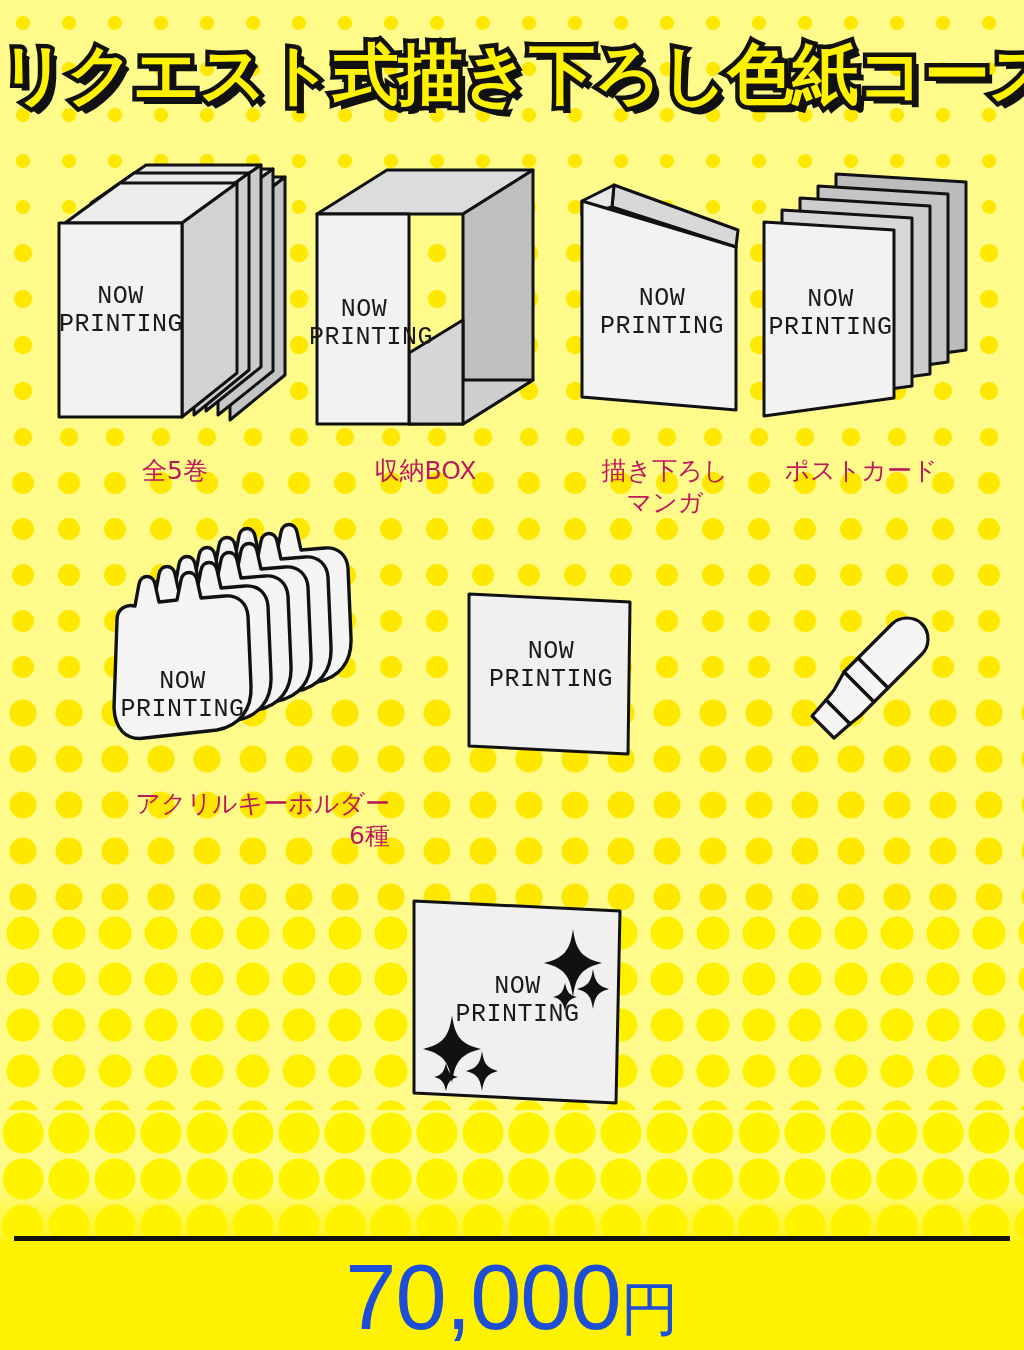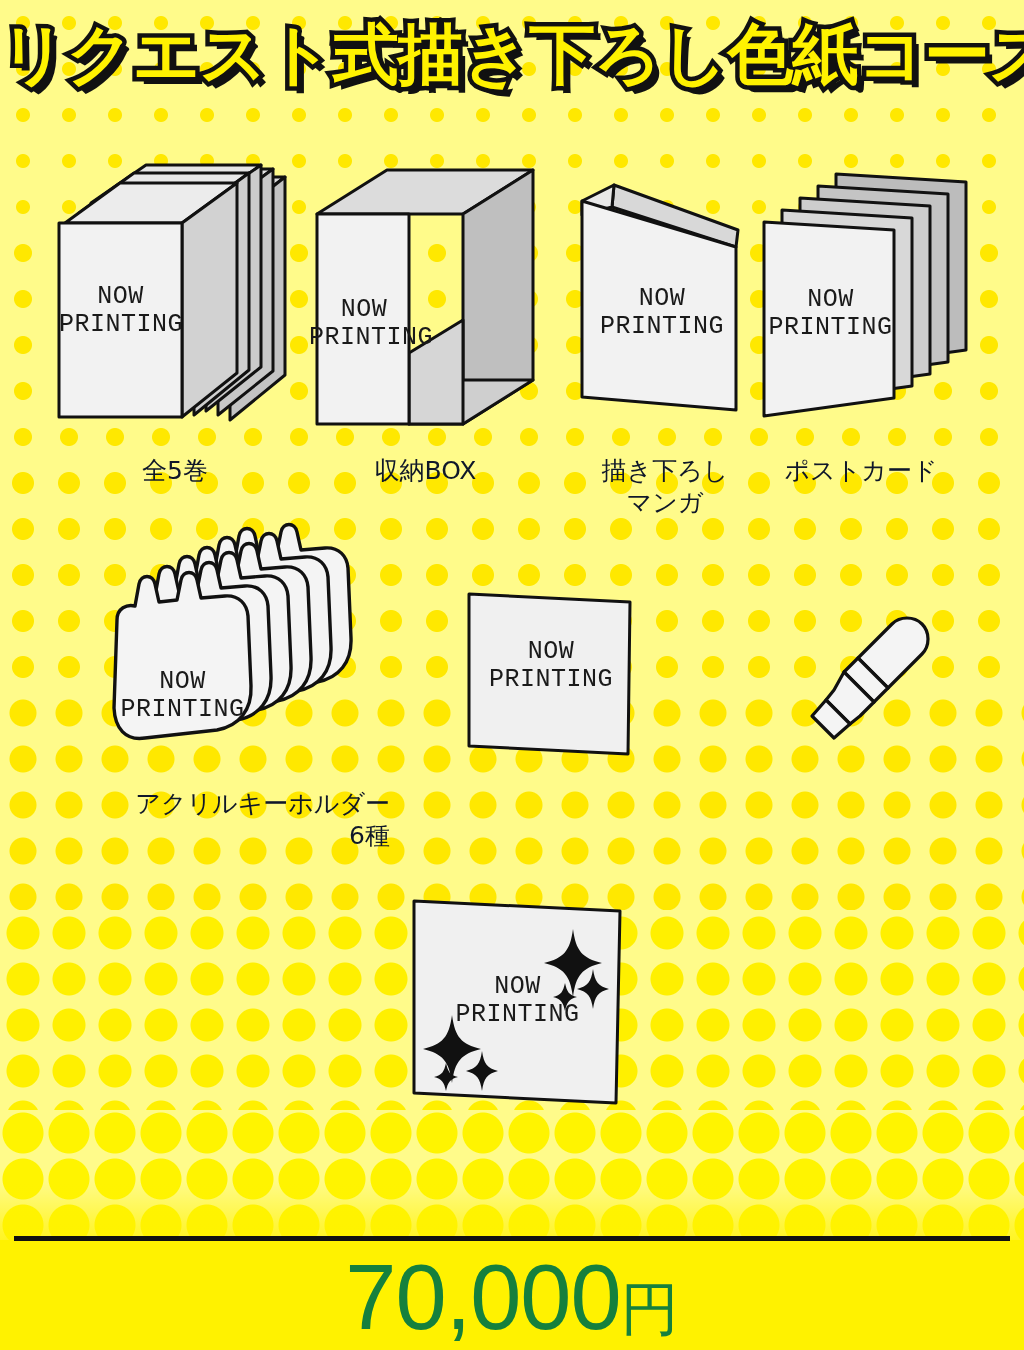--- a/index.html
+++ b/index.html
@@ -42,41 +42,41 @@
       background-image:radial-gradient(circle, #FFF400 20px, rgba(255,244,0,0) 21px);
       background-size:46px 46px;background-position:0 0;}
   .b7{top:1240px;height:110px;background:#FFF200;}
   .fadeband{
     position:absolute;left:0;top:1180px;width:1024px;height:80px;
     background:linear-gradient(to bottom, rgba(255,242,0,0) 0%, #FFF200 100%);
   }
 
   
   .title-wrap{
-    position:absolute;top:10px;left:0;width:1024px;text-align:center;
+    position:absolute;top:30px;left:0;width:1024px;text-align:center;
   }
   .title{
     display:inline-block;
     font-family:"DejaVu Sans","Liberation Sans",sans-serif;
     font-size:66px;
     font-weight:bold;
     letter-spacing:-1px;
     color:#FFF200;
     -webkit-text-stroke:9px #111;
     paint-order:stroke fill;
     text-shadow:7px 7px 0 #111;
     white-space:nowrap;
   }
 
   
   .item{position:absolute;}
   .caption{
     position:absolute;
     text-align:center;
-    color:#0f172a;
+    color:#be185d;
     font-size:25px;
     line-height:1.28;
     font-family:"DejaVu Sans","Liberation Sans",sans-serif;
     white-space:pre-line;
     font-weight:500;
   }
   .np{
     position:absolute;
     text-align:center;
     color:#1a1a1a;
@@ -87,21 +87,21 @@
     white-space:pre-line;
     pointer-events:none;
   }
 
   
   .divider{
     position:absolute;left:14px;top:1236px;width:996px;height:5px;background:#111;
   }
   .price{
     position:absolute;left:0;top:1245px;width:1024px;text-align:center;
-    color:#15803d;
+    color:#1d4ed8;
     font-family:"Liberation Sans","DejaVu Sans",sans-serif;
     font-size:92px;font-weight:400;letter-spacing:-1px;
     white-space:nowrap;
   }
   .price .yen{font-size:58px;letter-spacing:0;}
   svg{display:block;overflow:visible;}
 </style>
 </head>
 <body>
 

